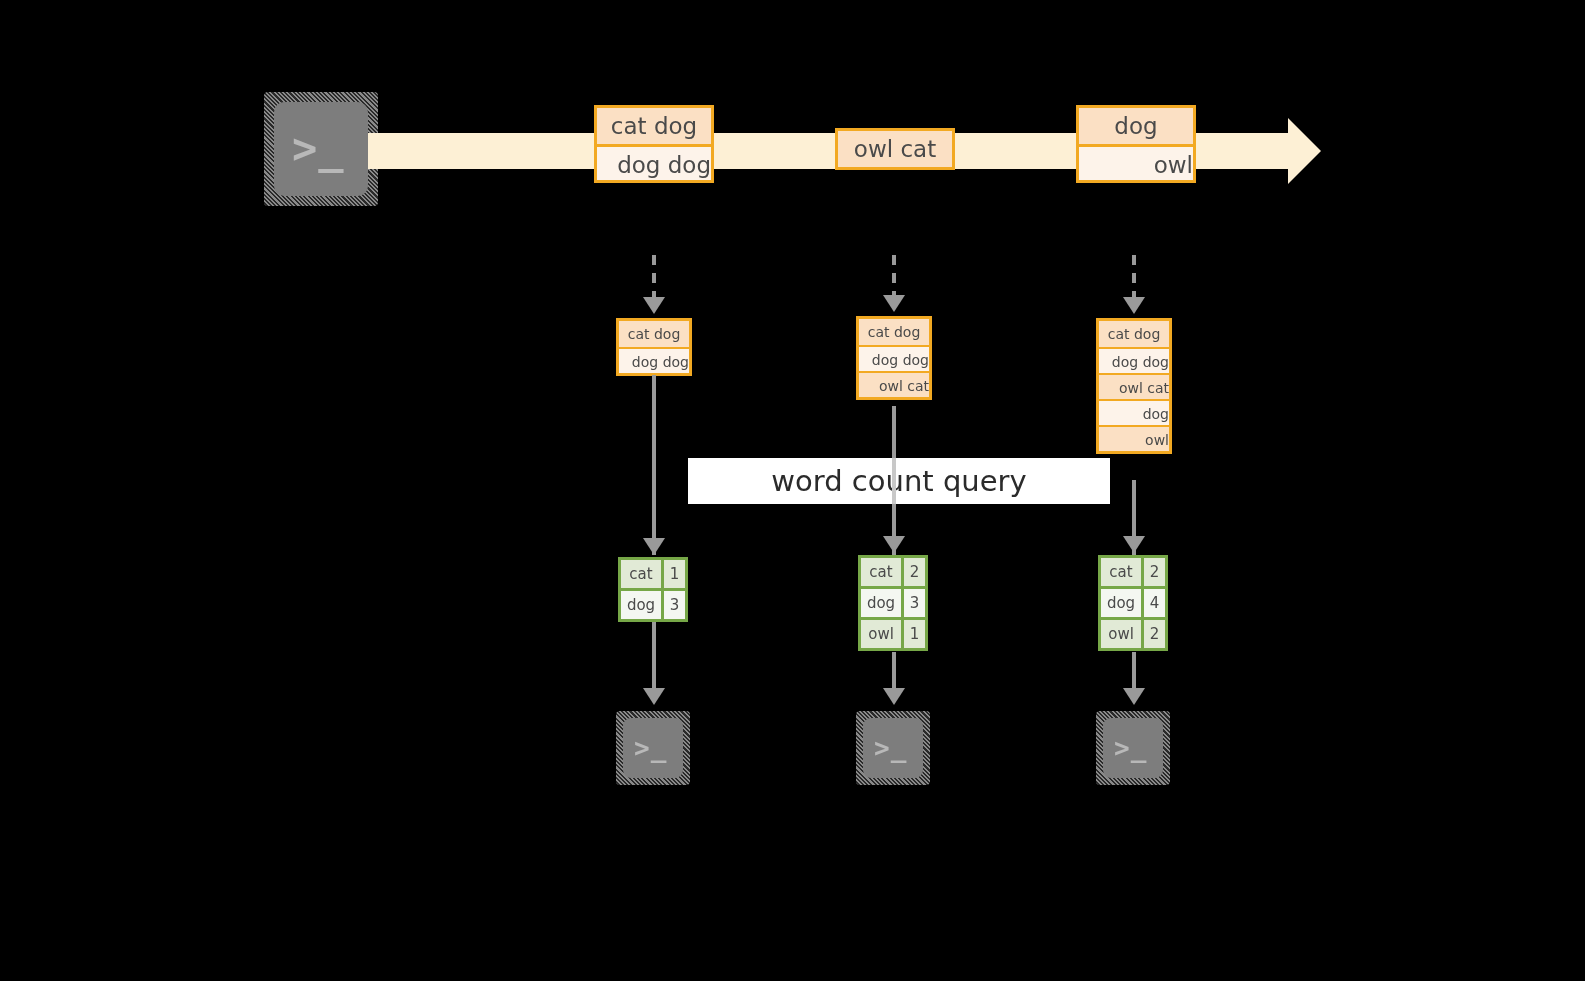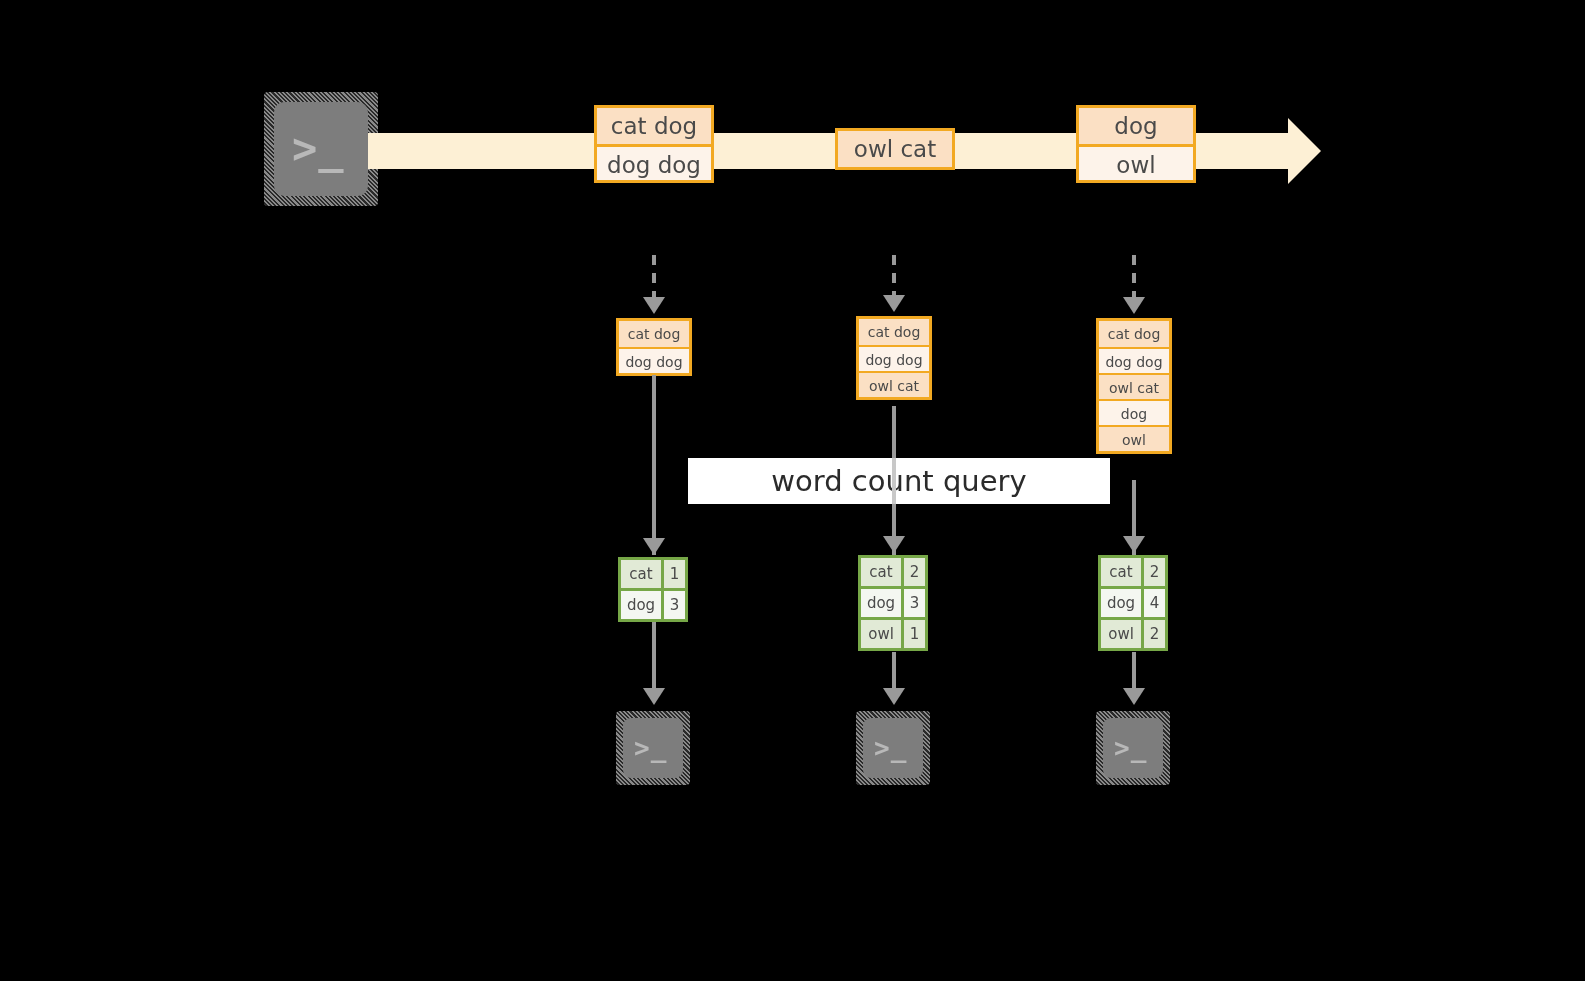--- a/index.html
+++ b/index.html
@@ -81,21 +81,21 @@
   }
   .evt-row {
     box-sizing: border-box;
     text-align: center;
     color: #4a4a4a;
     white-space: nowrap;
     overflow: hidden;
   }
   .evt-row.shade-dark  { background: #fbe0c4; }
   .evt-row.shade-light { background: #fdf3ea; }
-  .evt-row + .evt-row  { border-top: 3px solid #f2a922; }
+  .evt-row + .evt-row  { border-top: 3px solid #f2a922; text-align: right; }
 
   
   .evt-box.lane .evt-row {
     height: 36px; line-height: 36px;
     font-size: 23px;
   }
   #evt-box-1 { left: 594px; top: 105px; width: 120px; }
   #evt-box-2 { left: 835px; top: 128px; width: 120px; }
   #evt-box-3 { left: 1076px; top: 105px; width: 120px; }
 

